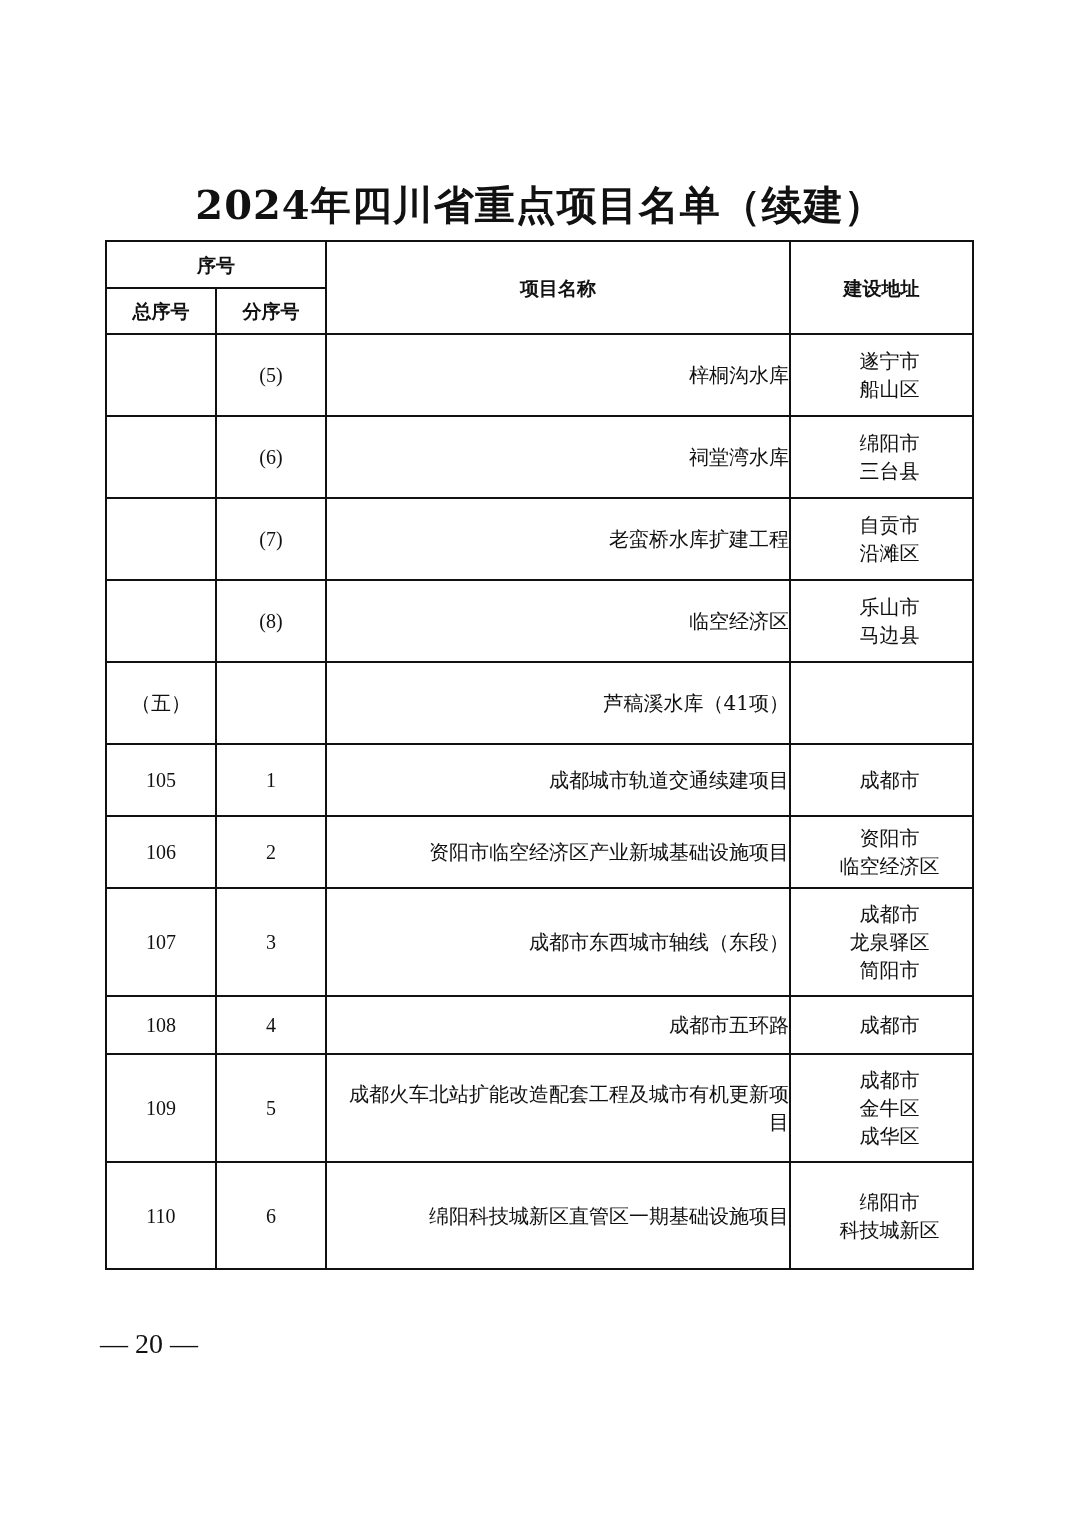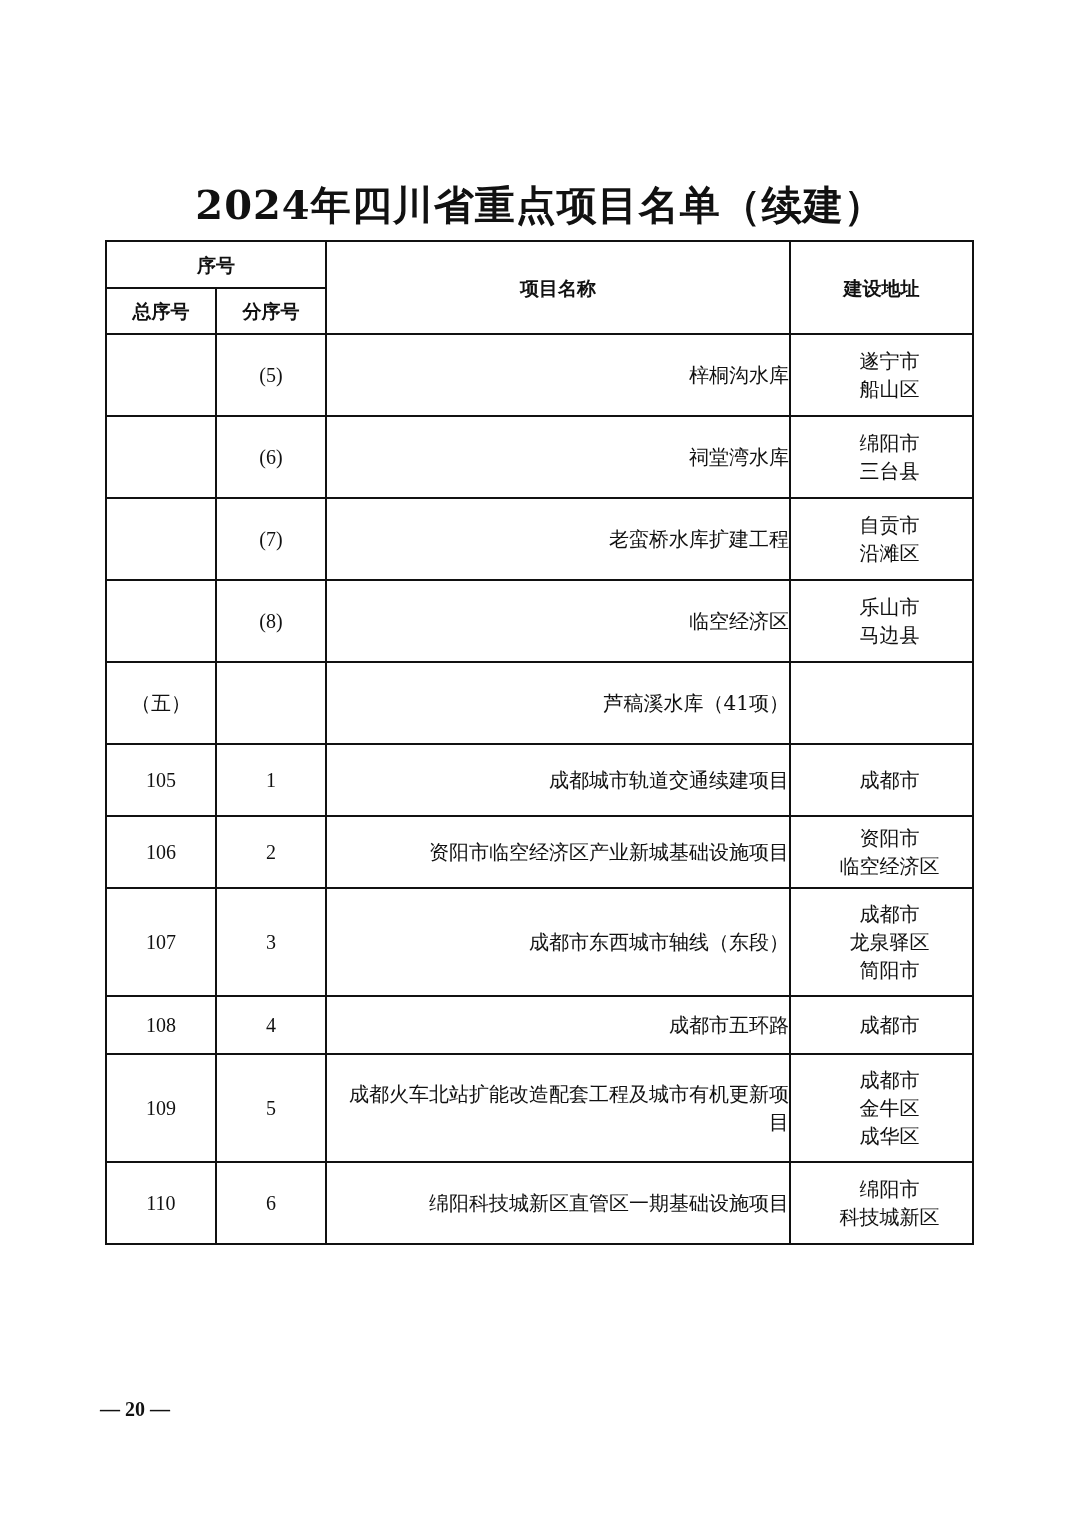--- a/index.html
+++ b/index.html
@@ -23,23 +23,22 @@
   }
   table.list th {
     font-family: "DejaVu Sans", "Liberation Sans", sans-serif; font-weight: bold; font-size: 19px;
     text-align: center;
   }
   .c-total, .c-sub { text-align: center; font-family: "Liberation Serif", "DejaVu Serif", serif; font-size: 21px; }
   .c-name { text-align: right; padding-left: 3px !important; }
   .c-loc { text-align: center; }
   .loc-line { display: block; padding-left: 16px; }
   .page-num {
-    position: absolute; left: 100px; top: 1398px; font-size: 20px;
+    position: absolute; left: 100px; top: 1328px; font-size: 28px;
     font-family: "Liberation Serif", "DejaVu Serif", serif;
-    font-weight: bold;
   }
 </style>
 </head>
 <body>
 
 <div class="title">2024年四川省重点项目名单（续建）</div>
 
 <table class="list">
   <colgroup>
     <col style="width:110px">
@@ -139,21 +138,21 @@
     <tr style="height:108px">
       <td class="c-total">109</td>
       <td class="c-sub">5</td>
       <td class="c-name">成都火车北站扩能改造配套工程及城市有机更新项目</td>
       <td class="c-loc">
         <span class="loc-line">成都市</span>
         <span class="loc-line">金牛区</span>
         <span class="loc-line">成华区</span>
       </td>
     </tr>
-    <tr style="height:82px">
+    <tr style="height:107px">
       <td class="c-total">110</td>
       <td class="c-sub">6</td>
       <td class="c-name">绵阳科技城新区直管区一期基础设施项目</td>
       <td class="c-loc">
         <span class="loc-line">绵阳市</span>
         <span class="loc-line">科技城新区</span>
       </td>
     </tr>
   </tbody>
 </table>

